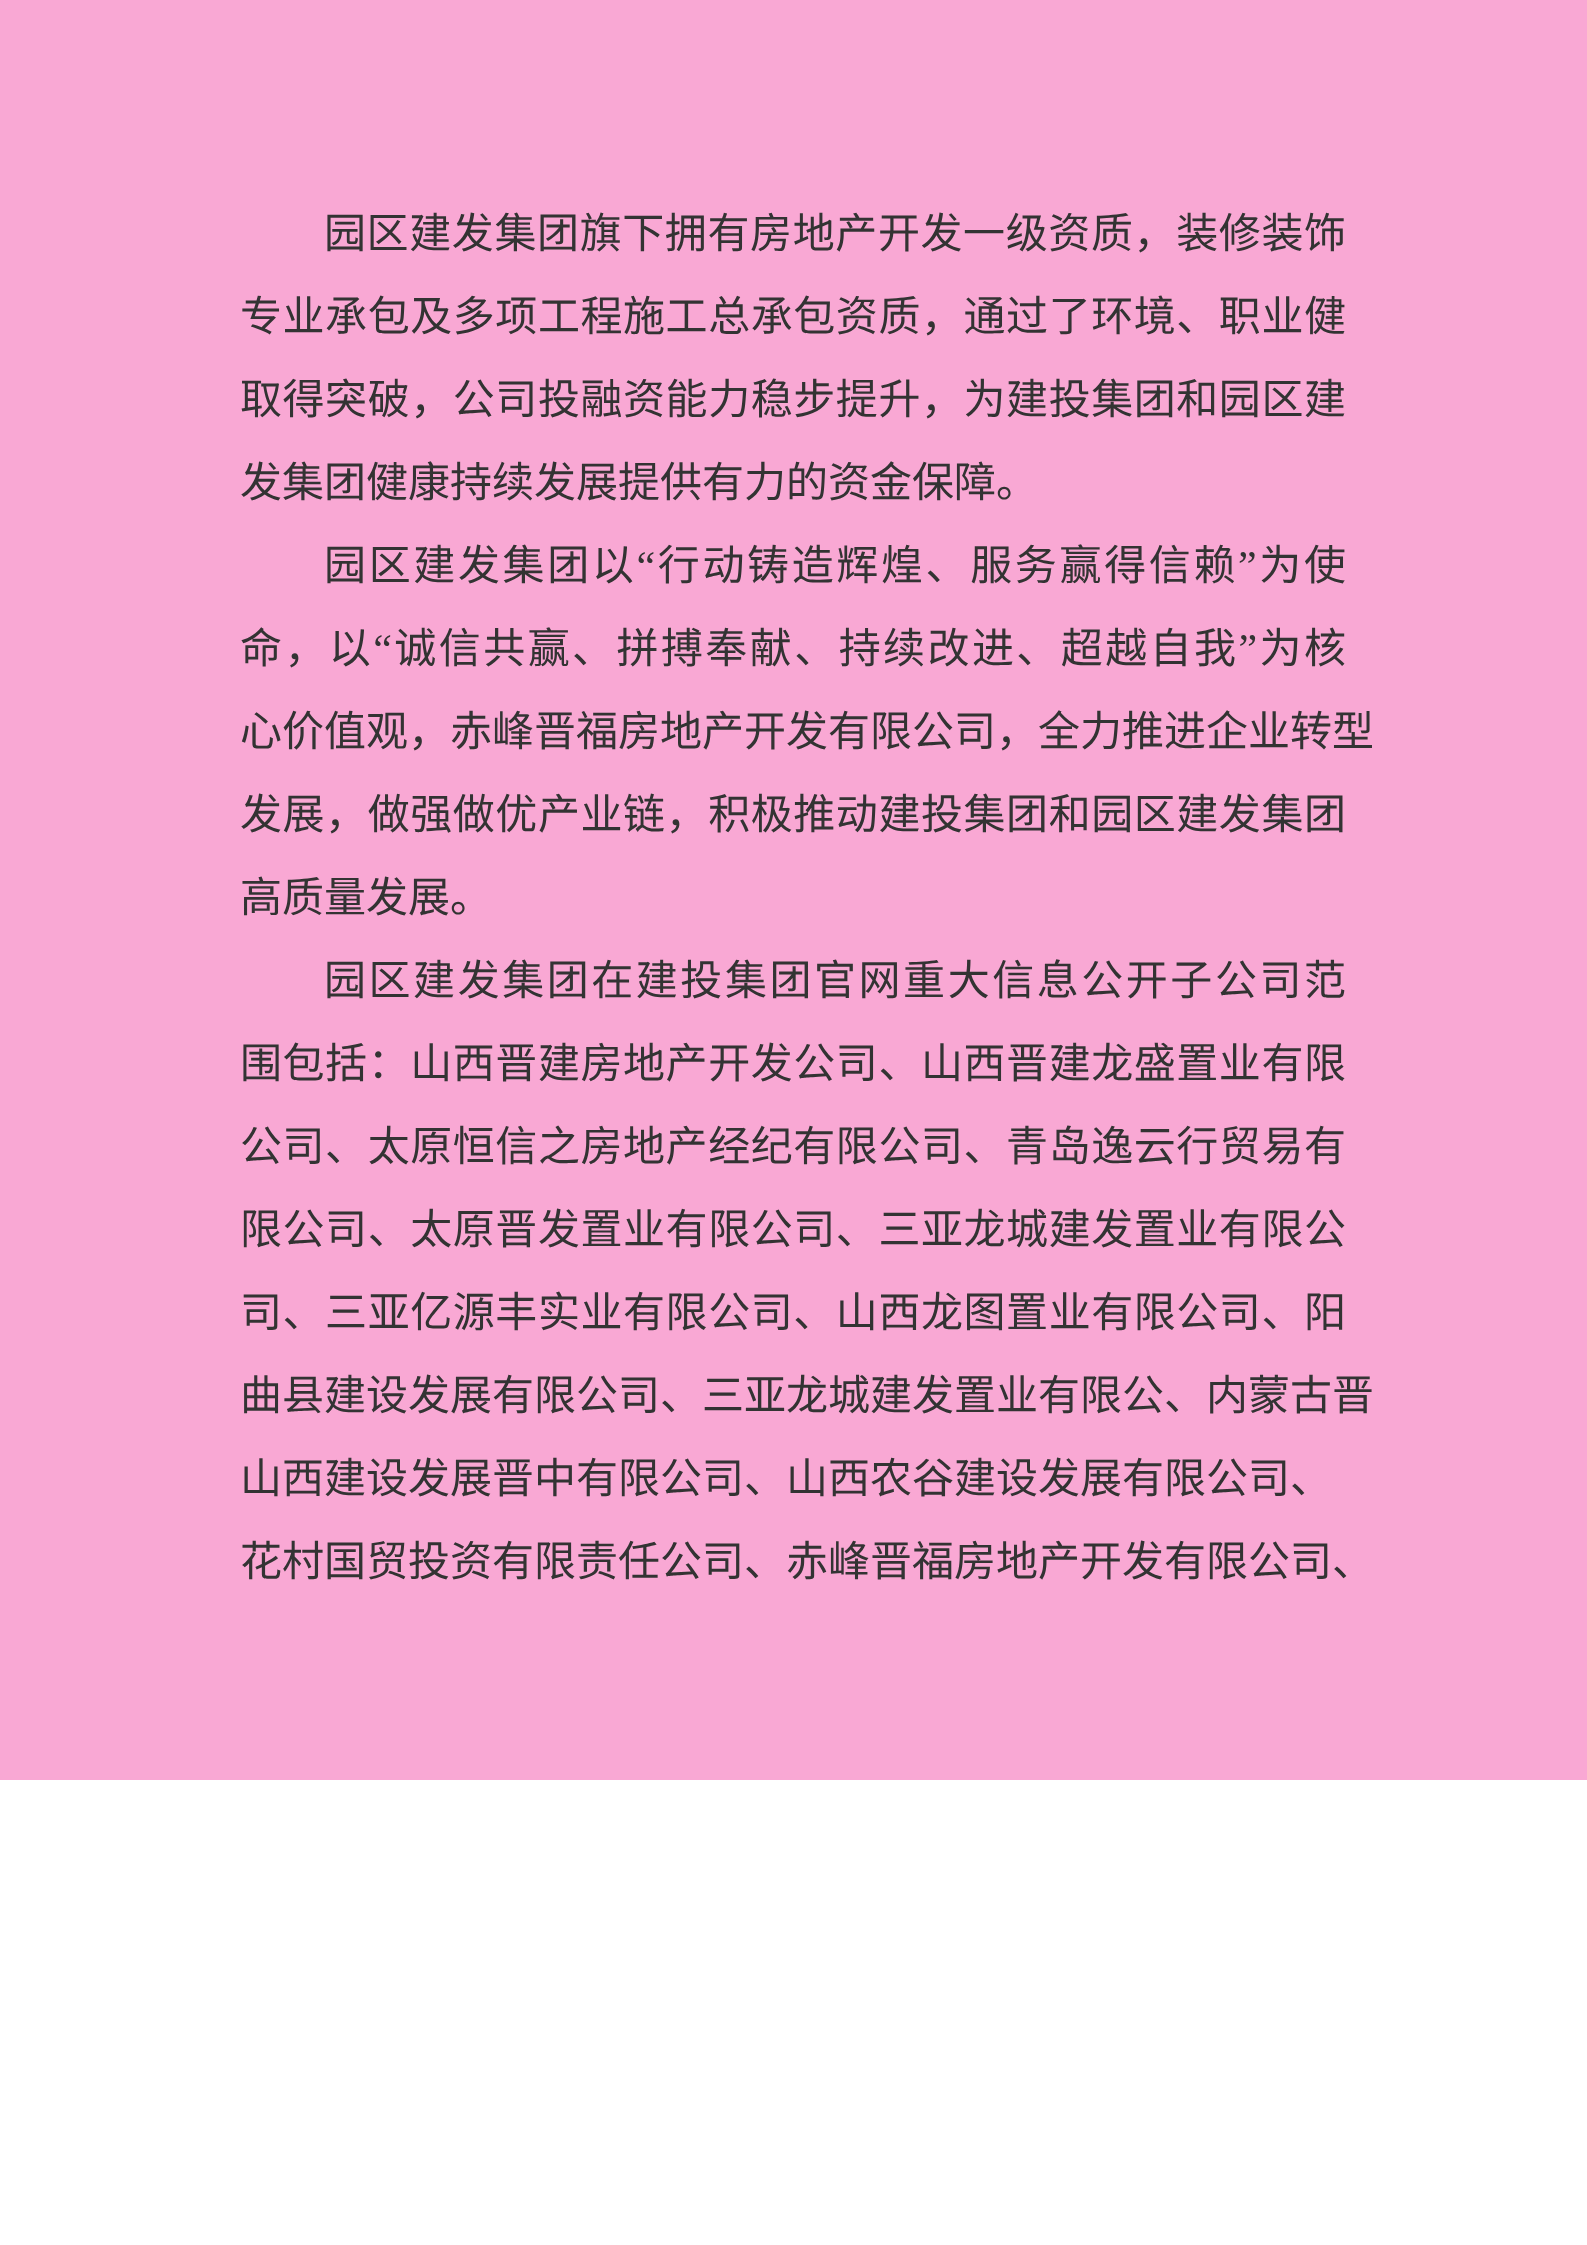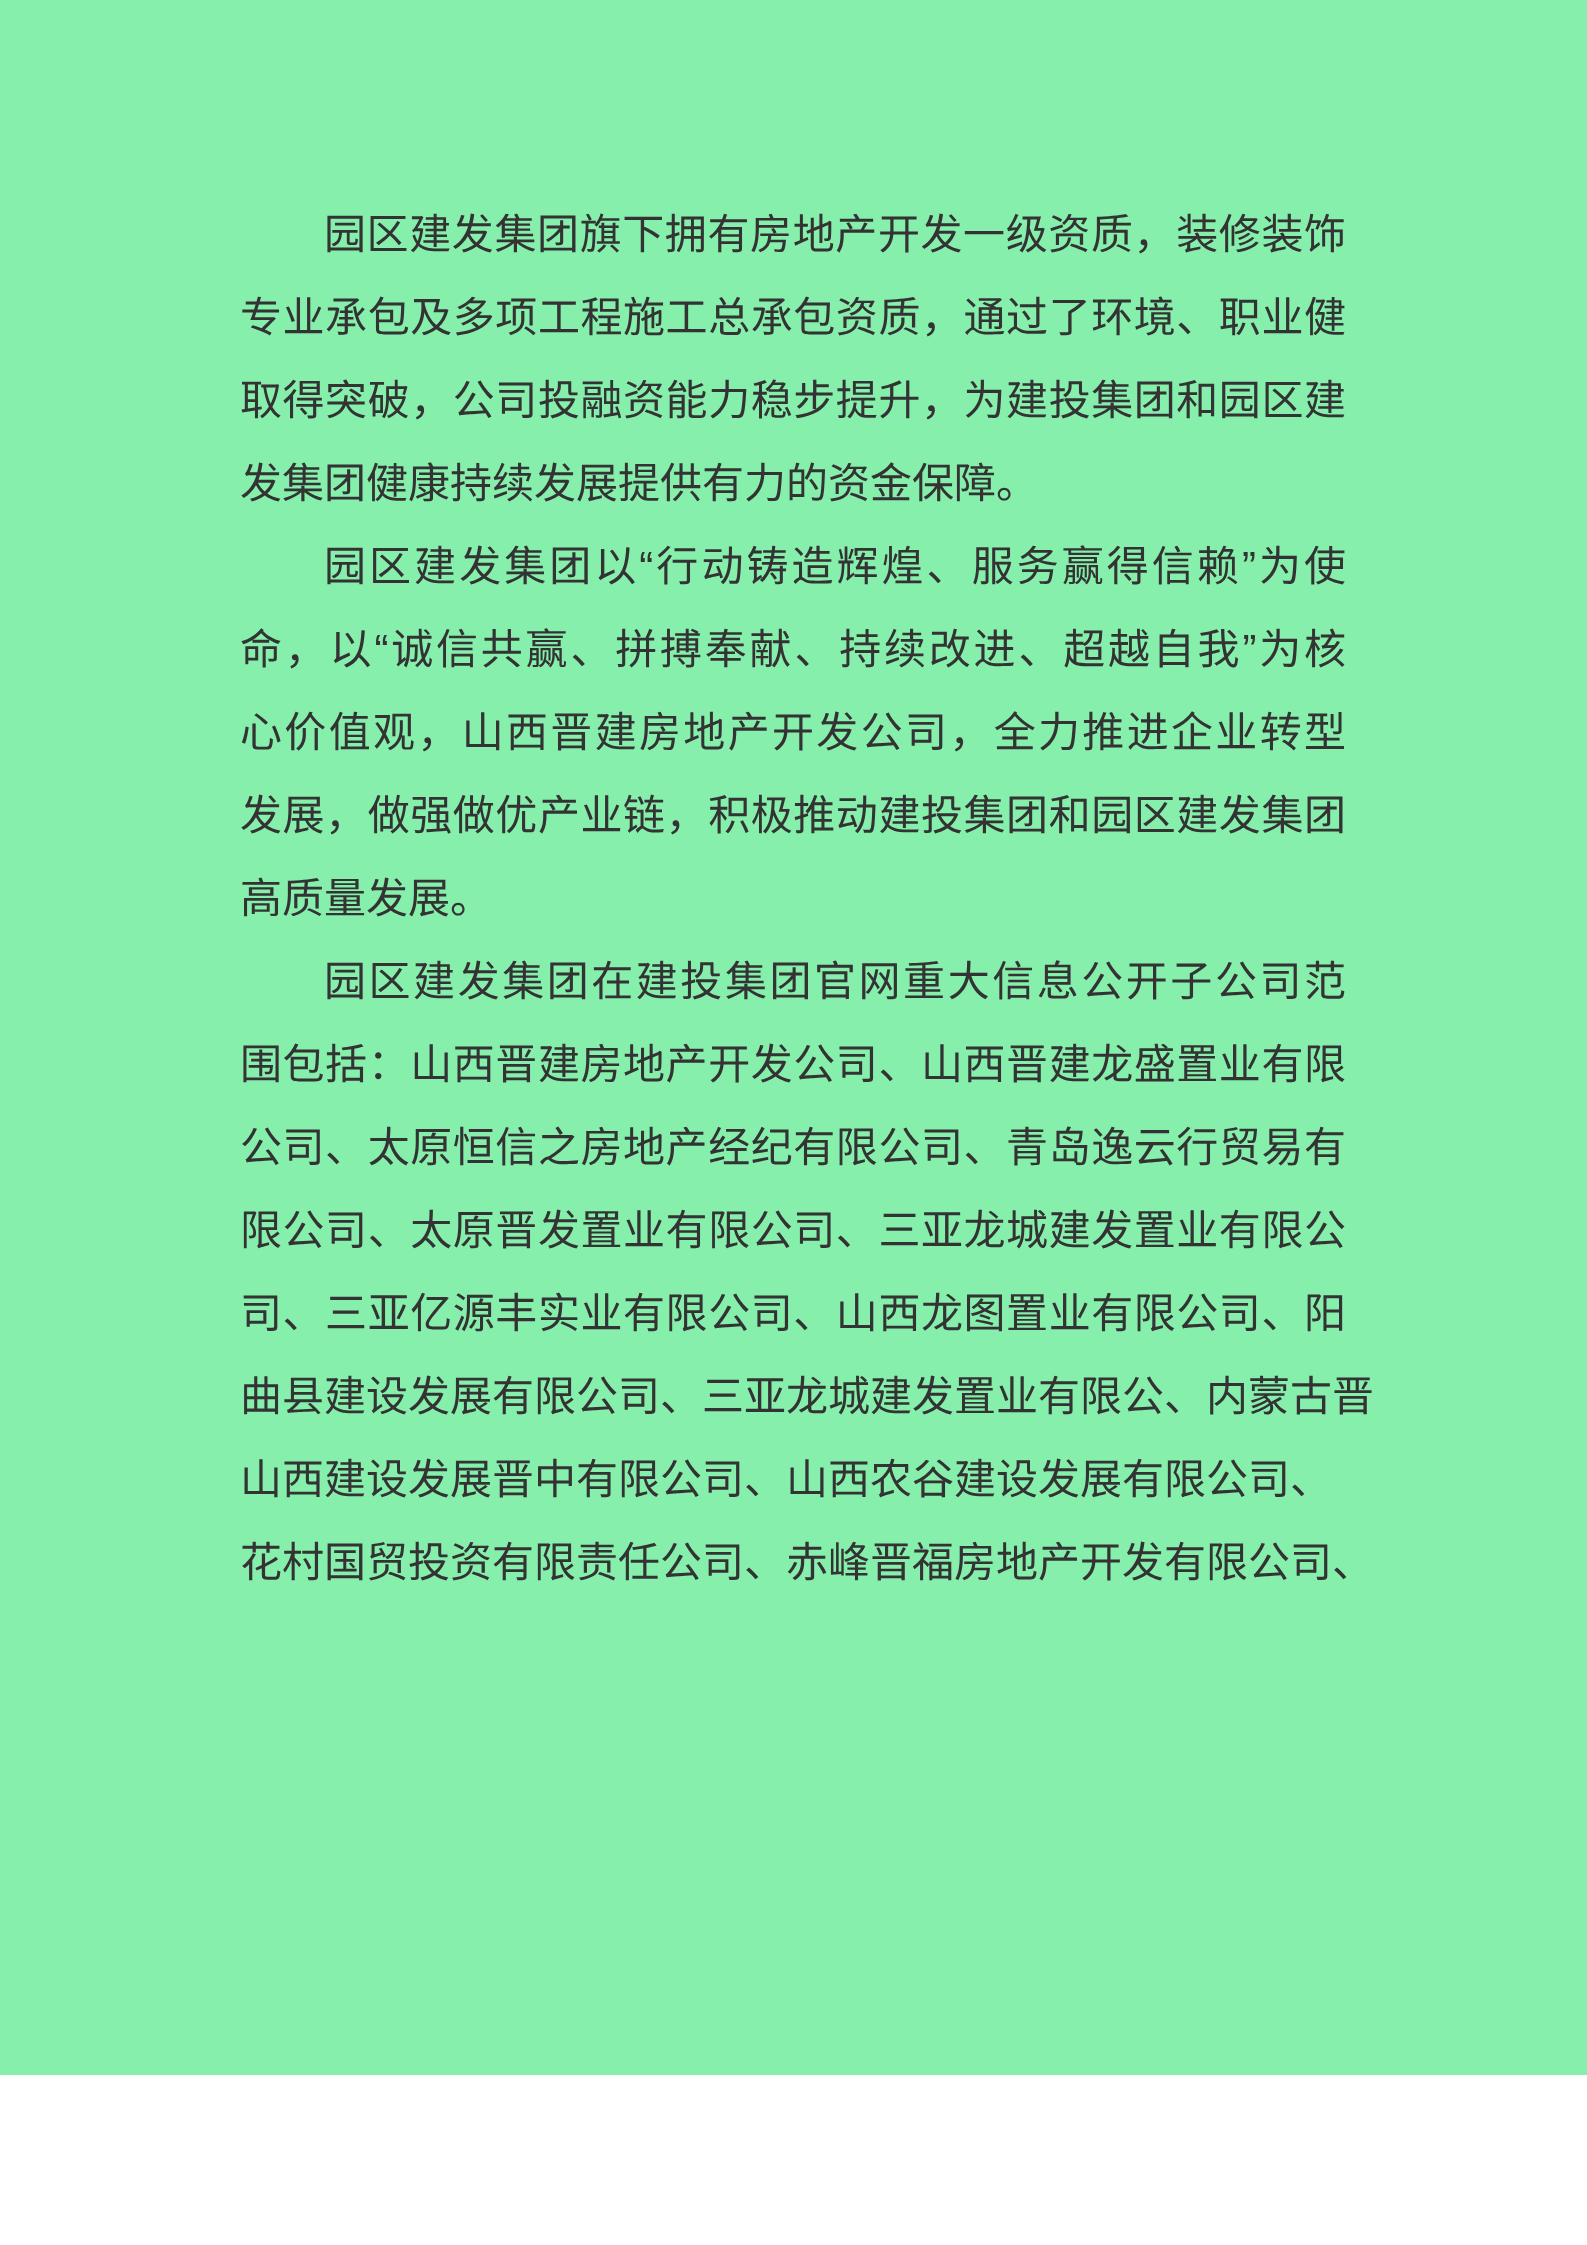--- a/index.html
+++ b/index.html
@@ -3,24 +3,24 @@
 <meta charset="utf-8">
 <style>
   html, body {
     margin: 0;
     padding: 0;
     background: #ffffff;
   }
   .page {
     position: relative;
     width: 1587px;
-    height: 2075px;
-    background: #86efac;
+    height: 1780px;
+    background: #f9a8d4;
     overflow: hidden;
-    font-family: Liberation Sans, sans-serif;
+    font-family: Liberation Serif, serif;
   }
   .text-block {
     position: absolute;
     left: 240px;
     top: 193px;
     width: 1106px;
     color: #333333;
     font-size: 42px;
     line-height: 83px;
     font-weight: 400;
@@ -50,21 +50,21 @@
   <div class="text-block" style="color: rgb(51, 51, 51);">
       <div class="para">
         <div class="line first">园区建发集团旗下拥有房地产开发一级资质，装修装饰</div>
         <div class="line">专业承包及多项工程施工总承包资质，通过了环境、职业健</div>
         <div class="line">取得突破，公司投融资能力稳步提升，为建投集团和园区建</div>
         <div class="line last">发集团健康持续发展提供有力的资金保障。</div>
       </div>
       <div class="para">
         <div class="line first">园区建发集团以“行动铸造辉煌、服务赢得信赖”为使</div>
         <div class="line">命，以“诚信共赢、拼搏奉献、持续改进、超越自我”为核</div>
-        <div class="line">心价值观，山西晋建房地产开发公司，全力推进企业转型</div>
+        <div class="line">心价值观，赤峰晋福房地产开发有限公司，全力推进企业转型</div>
         <div class="line">发展，做强做优产业链，积极推动建投集团和园区建发集团</div>
         <div class="line last">高质量发展。</div>
       </div>
       <div class="para">
         <div class="line first">园区建发集团在建投集团官网重大信息公开子公司范</div>
         <div class="line">围包括：山西晋建房地产开发公司、山西晋建龙盛置业有限</div>
         <div class="line">公司、太原恒信之房地产经纪有限公司、青岛逸云行贸易有</div>
         <div class="line">限公司、太原晋发置业有限公司、三亚龙城建发置业有限公</div>
         <div class="line">司、三亚亿源丰实业有限公司、山西龙图置业有限公司、阳</div>
         <div class="line">曲县建设发展有限公司、三亚龙城建发置业有限公、内蒙古晋</div>

